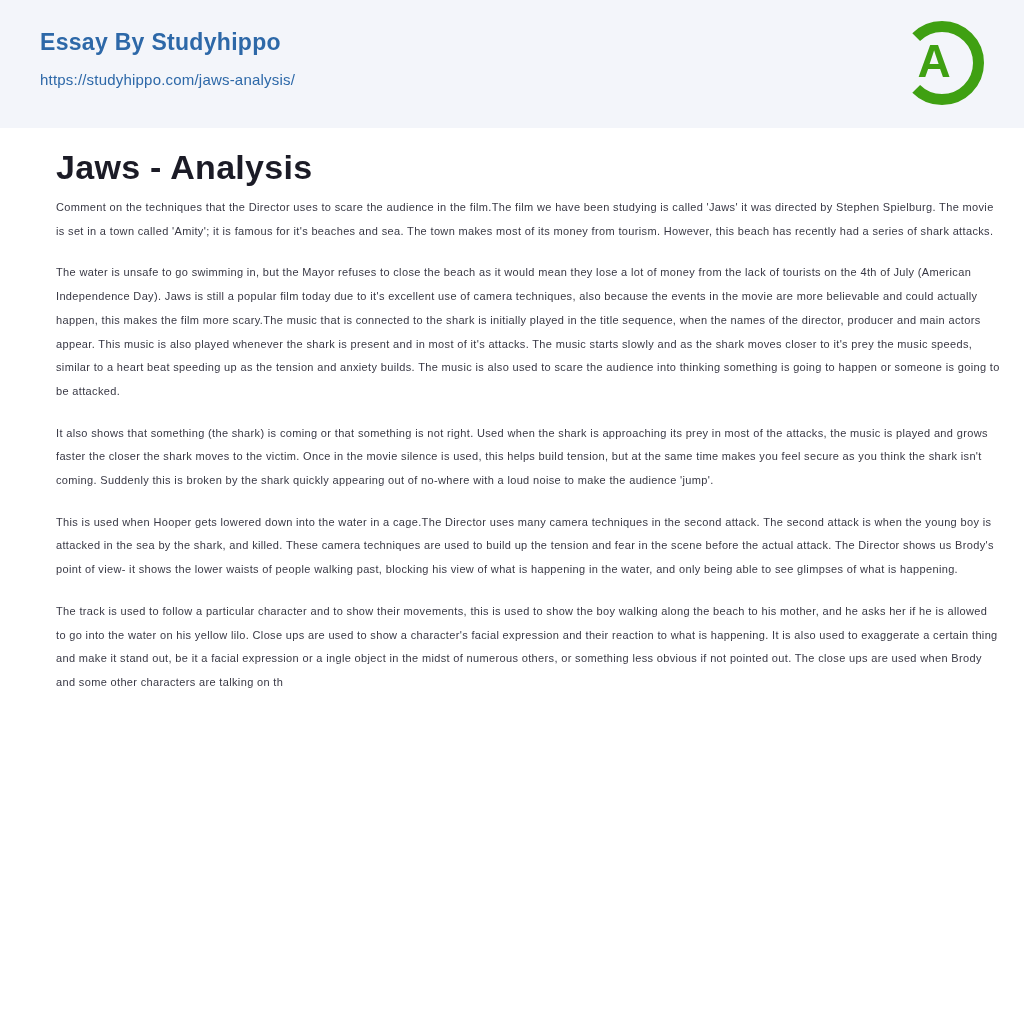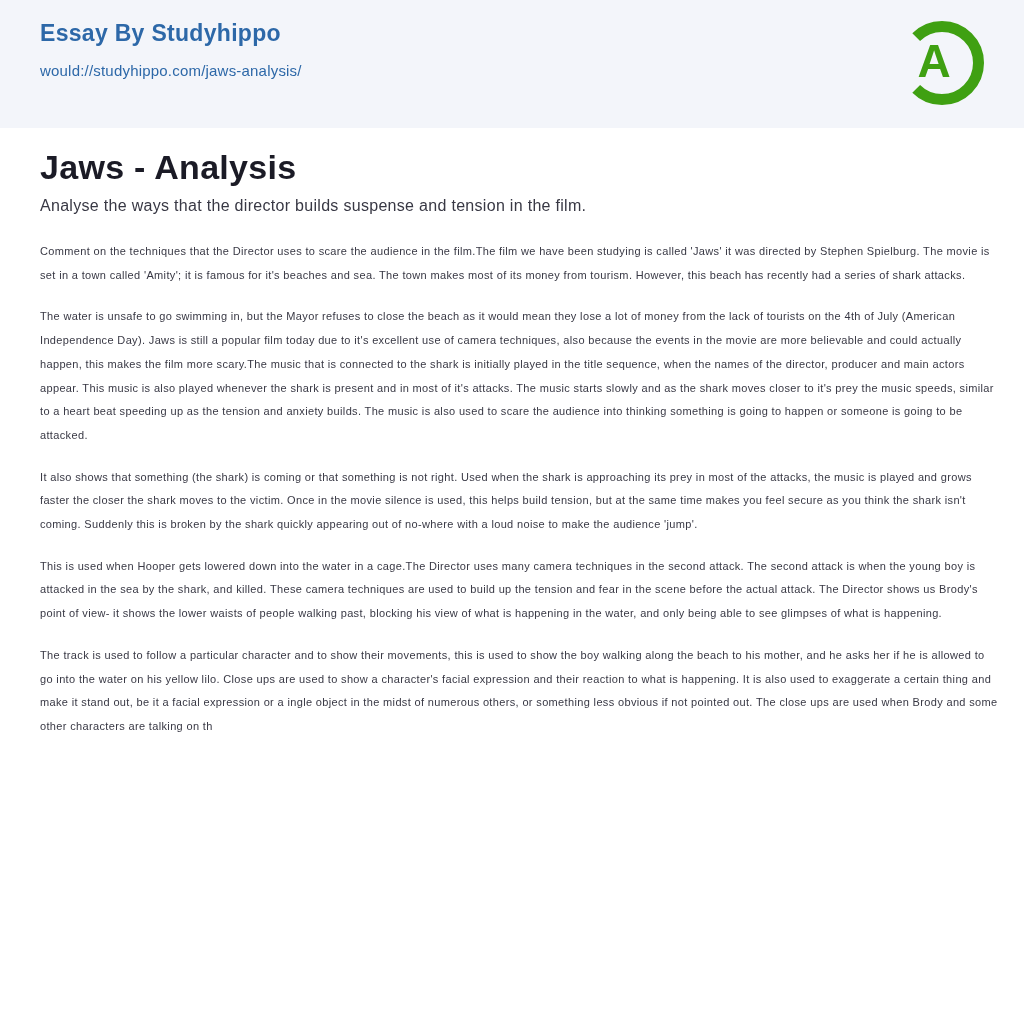--- a/index.html
+++ b/index.html
@@ -11,40 +11,40 @@
   }
   *{box-sizing:border-box;}
   html,body{margin:0;padding:0;}
   body{
     width:1024px;height:1027px;overflow:hidden;background:#ffffff;
     font-family:"Liberation Sans", sans-serif;
   }
   .header{
     position:relative;width:100%;height:128px;
     background:var(--header-bg);
-    padding:20px 40px 0 40px;
+    padding:29px 40px 0 40px;
   }
   .site-title{
     margin:0 0 15px 0;
     font-size:23px;font-weight:bold;letter-spacing:.3px;
     color:var(--accent-blue);
   }
   .site-url{
     font-size:15px;letter-spacing:.2px;text-decoration:none;
     color:var(--accent-blue);
   }
   .logo{position:absolute;top:20px;right:39px;width:86px;height:86px;}
   .logo svg{display:block;}
   .logo-ring{stroke:var(--logo-green);}
   .logo-letter{
     fill:var(--logo-green);
     font-family:"Liberation Sans", sans-serif;
     font-weight:bold;font-size:46px;
   }
-  .main{padding:0 24px 0 40px;}
+  .main{padding:0 24px 0 40px;margin-left:16px;}
   .article-title{
     margin:20px 0 9px 0;
     font-size:34px;font-weight:bold;letter-spacing:.3px;
     color:var(--title-text);
   }
   .subtitle{
     margin:0 0 24px 0;
     font-size:16px;letter-spacing:.3px;line-height:20px;
     color:var(--body-text);
   }
@@ -53,31 +53,30 @@
     font-size:11px;letter-spacing:.35px;line-height:23.7px;
     color:var(--body-text);
   }
 </style>
 </head>
 <body>
 
 <div class="header">
   <div class="header-left">
     <h1 class="site-title">Essay By Studyhippo</h1>
-    <a class="site-url" href="#">would://studyhippo.com/jaws-analysis/</a>
+    <a class="site-url" href="#">https://studyhippo.com/jaws-analysis/</a>
   </div>
   <div class="logo">
     <svg width="86" height="86" viewBox="0 0 86 86" aria-hidden="true">
       <circle class="logo-ring" cx="43" cy="43" r="36.5" fill="none" stroke-width="11" pathLength="360" stroke-dasharray="270 90" stroke-dashoffset="135"></circle>
       <text class="logo-letter" x="35" y="57" text-anchor="middle">A</text>
     </svg>
   </div>
 </div>
 
 <div class="main">
   <h2 class="article-title">Jaws - Analysis</h2>
-  <p class="subtitle">Analyse the ways that the director builds suspense and tension in the film.</p>
   <p class="body-para">Comment on the techniques that the Director uses to scare the audience in the film.The film we have been studying is called 'Jaws' it was directed by Stephen Spielburg. The movie is set in a town called 'Amity'; it is famous for it's beaches and sea. The town makes most of its money from tourism. However, this beach has recently had a series of shark attacks.</p>
   <p class="body-para">The water is unsafe to go swimming in, but the Mayor refuses to close the beach as it would mean they lose a lot of money from the lack of tourists on the 4th of July (American Independence Day). Jaws is still a popular film today due to it's excellent use of camera techniques, also because the events in the movie are more believable and could actually happen, this makes the film more scary.The music that is connected to the shark is initially played in the title sequence, when the names of the director, producer and main actors appear. This music is also played whenever the shark is present and in most of it's attacks. The music starts slowly and as the shark moves closer to it's prey the music speeds, similar to a heart beat speeding up as the tension and anxiety builds. The music is also used to scare the audience into thinking something is going to happen or someone is going to be attacked.</p>
   <p class="body-para">It also shows that something (the shark) is coming or that something is not right. Used when the shark is approaching its prey in most of the attacks, the music is played and grows faster the closer the shark moves to the victim. Once in the movie silence is used, this helps build tension, but at the same time makes you feel secure as you think the shark isn't coming. Suddenly this is broken by the shark quickly appearing out of no-where with a loud noise to make the audience 'jump'.</p>
   <p class="body-para">This is used when Hooper gets lowered down into the water in a cage.The Director uses many camera techniques in the second attack. The second attack is when the young boy is attacked in the sea by the shark, and killed. These camera techniques are used to build up the tension and fear in the scene before the actual attack. The Director shows us Brody's point of view- it shows the lower waists of people walking past, blocking his view of what is happening in the water, and only being able to see glimpses of what is happening.</p>
   <p class="body-para">The track is used to follow a particular character and to show their movements, this is used to show the boy walking along the beach to his mother, and he asks her if he is allowed to go into the water on his yellow lilo. Close ups are used to show a character's facial expression and their reaction to what is happening. It is also used to exaggerate a certain thing and make it stand out, be it a facial expression or a ingle object in the midst of numerous others, or something less obvious if not pointed out. The close ups are used when Brody and some other characters are talking on th</p>
 </div>
 
 </body></html>

